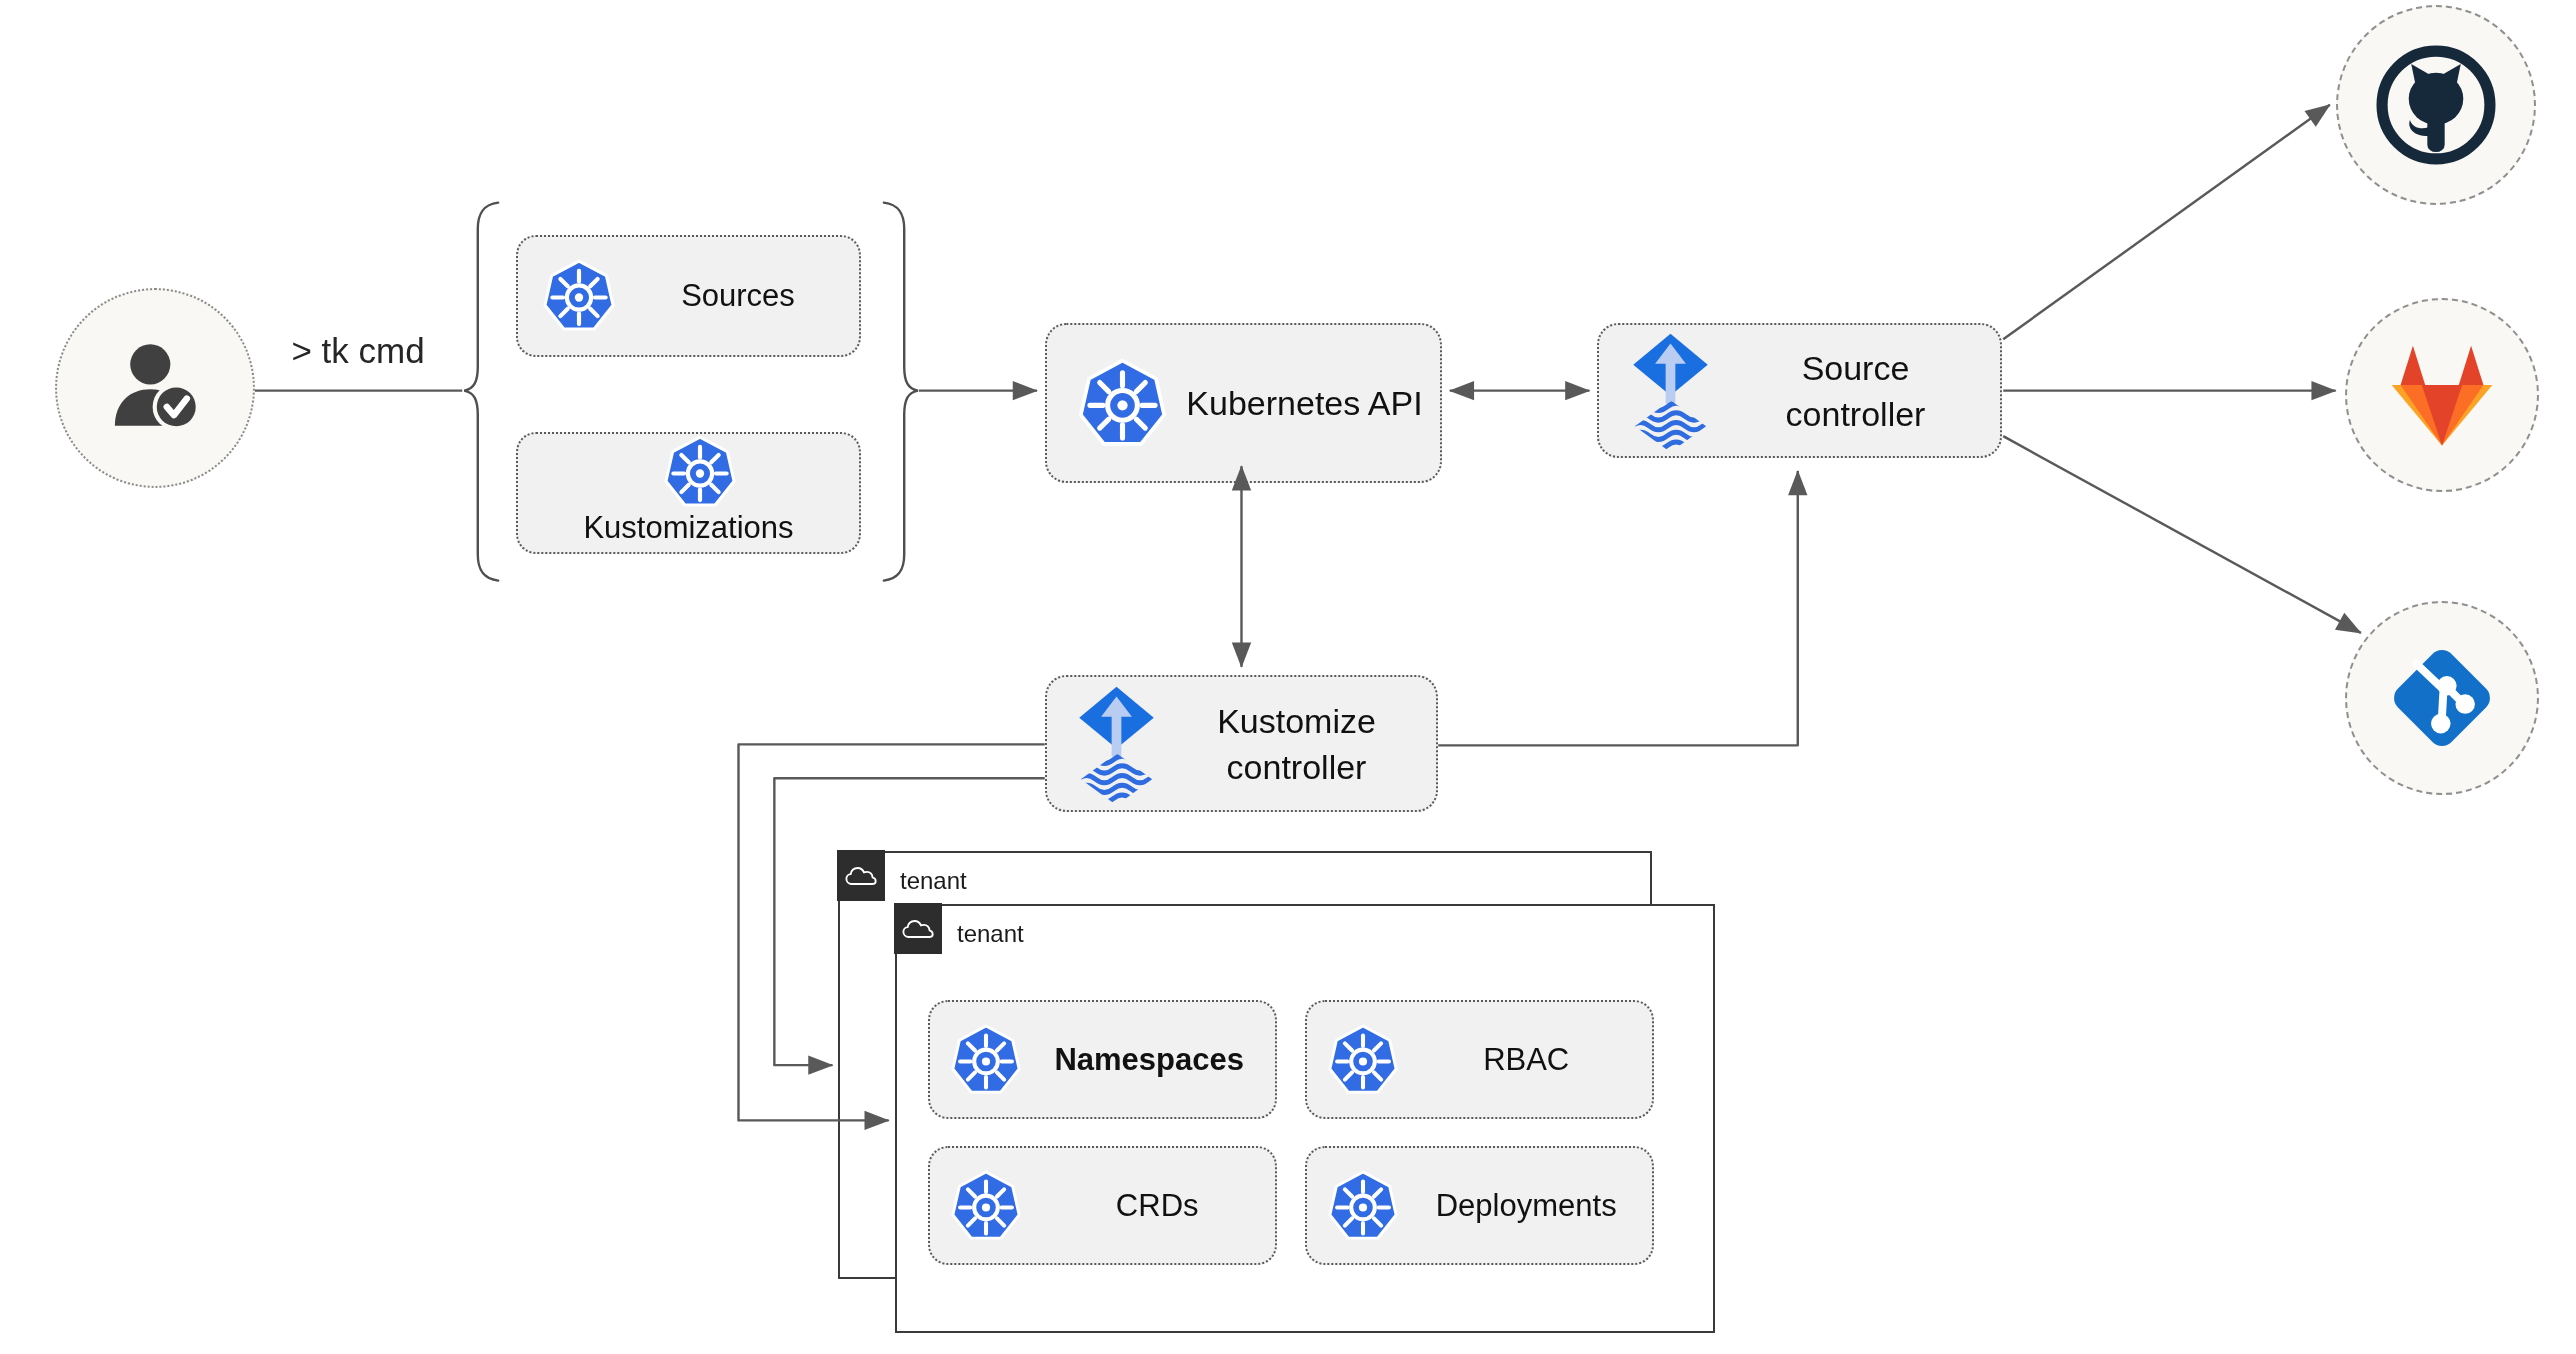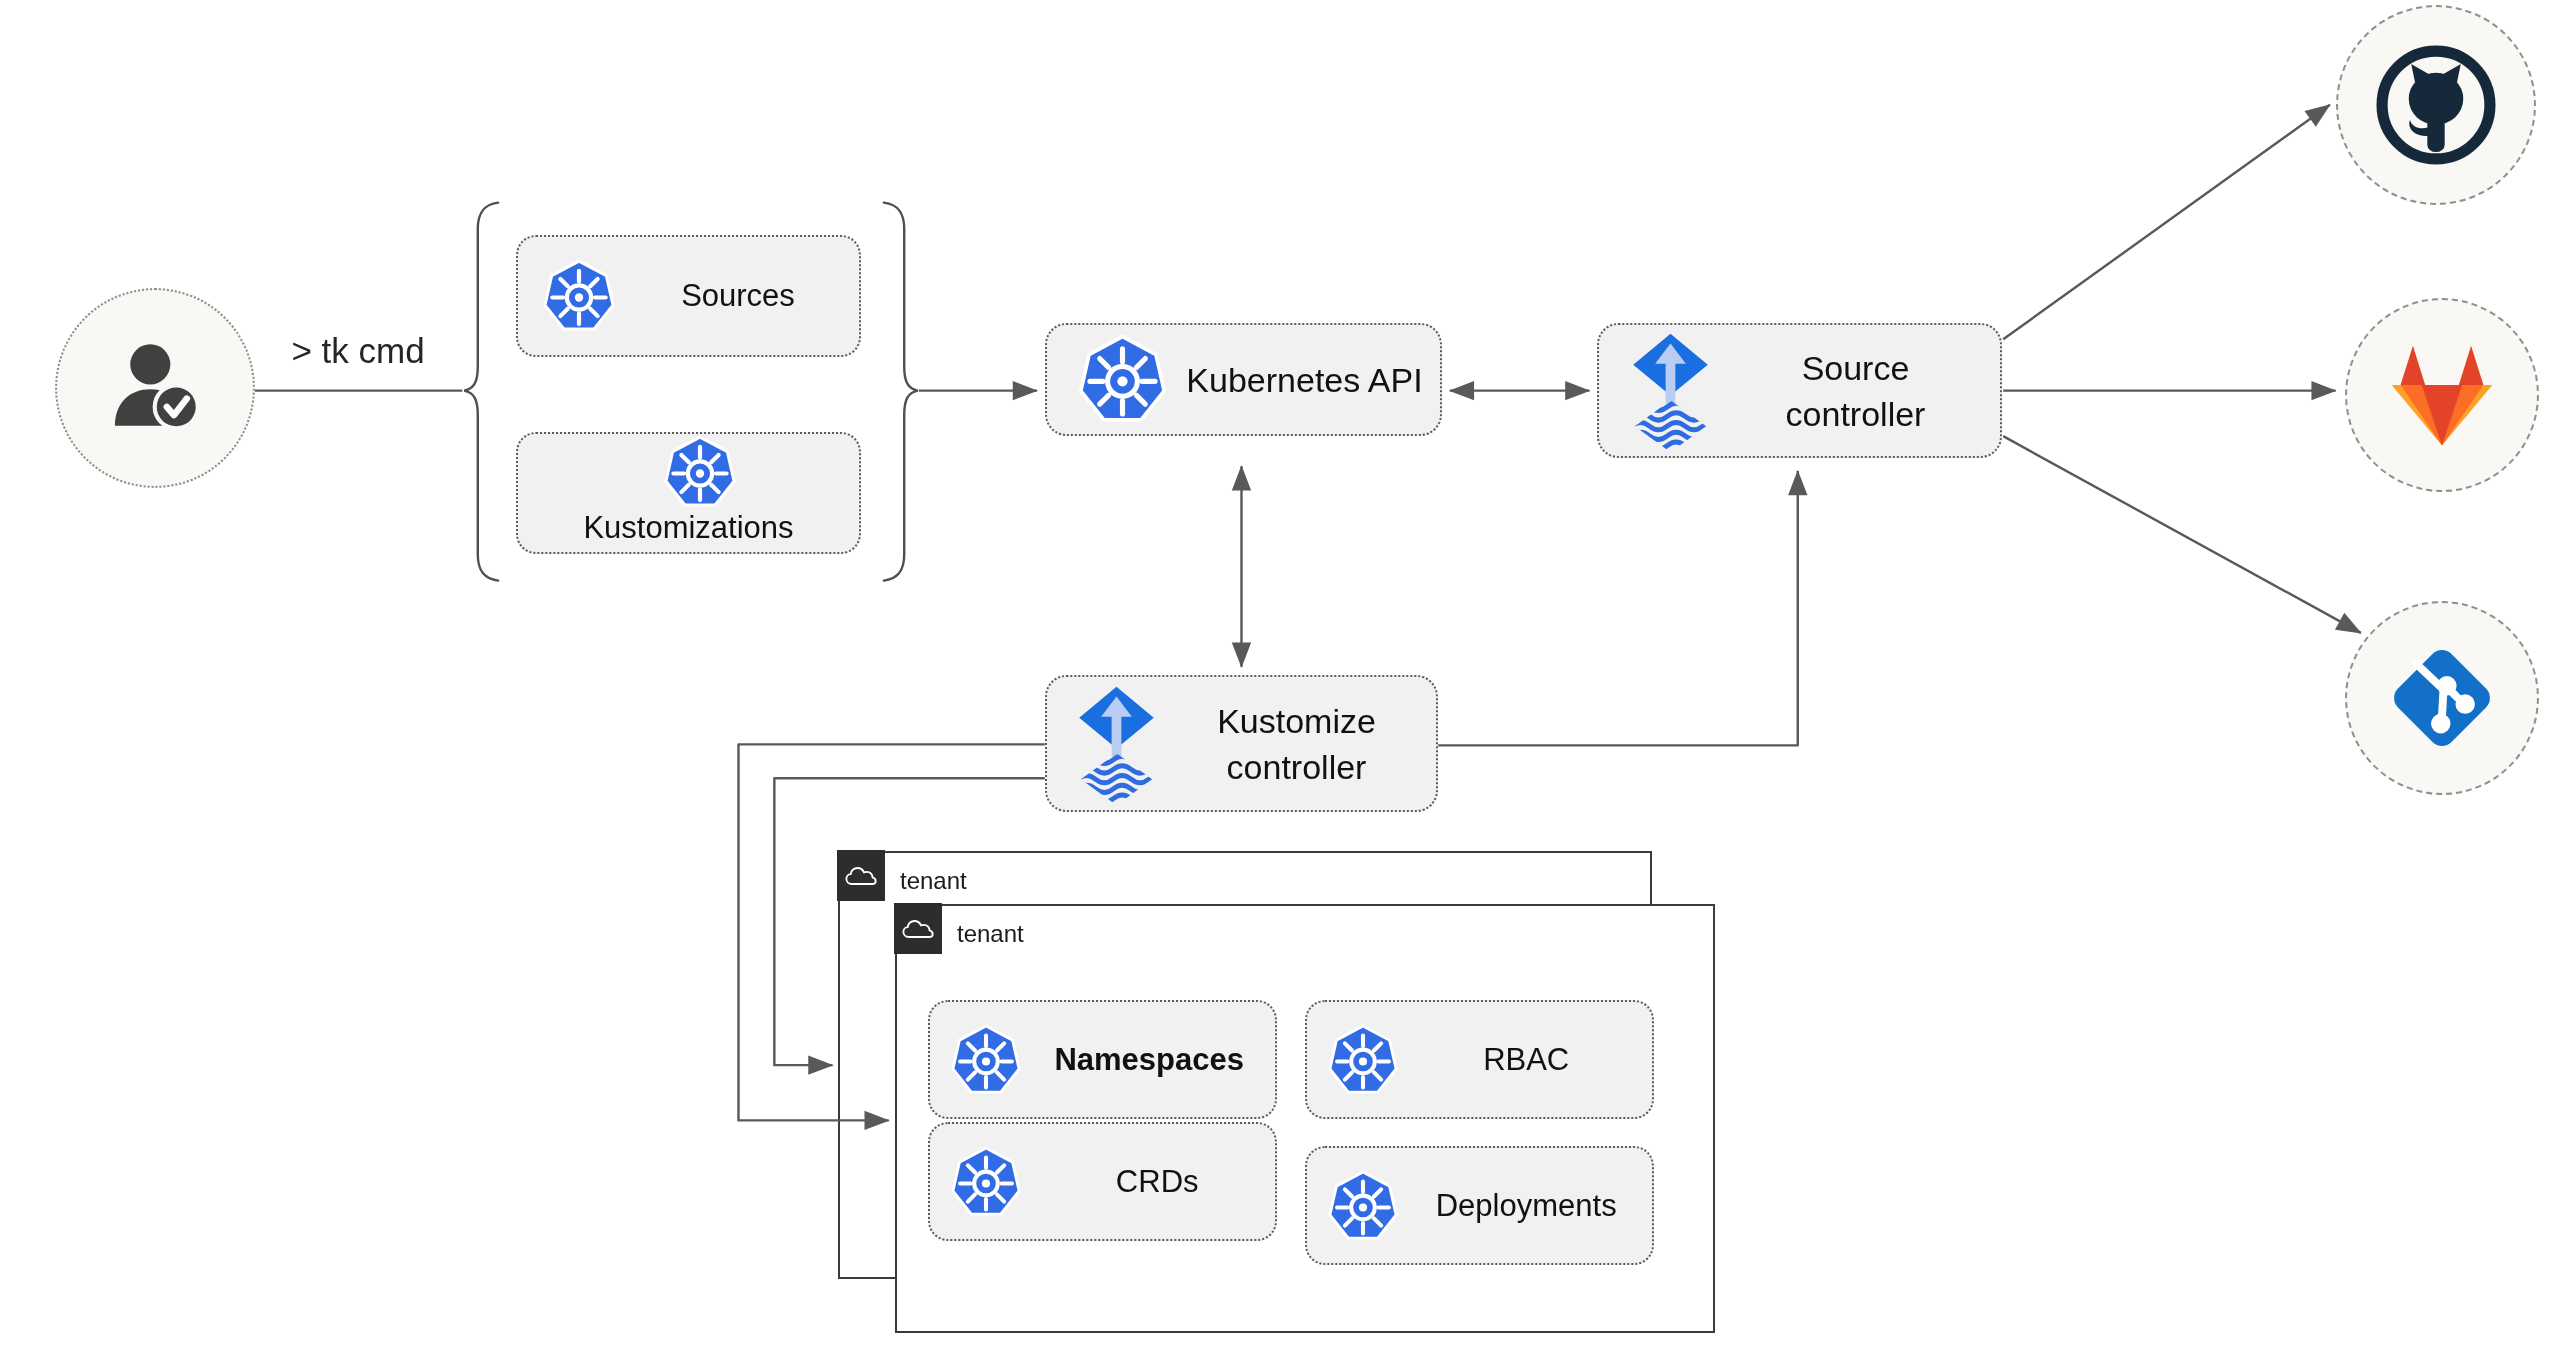--- a/index.html
+++ b/index.html
@@ -144,21 +144,21 @@
     <div class="label">Sources</div>
   </div>
 
   <div class="chip" style="left:516px;top:432px;width:345px;height:122px;flex-direction:column;">
     <svg class="chip-icon" viewBox="0 0 78 78" width="76" height="76">
         <use href="#sym-k8s"></use>
       </svg>
     <div class="label">Kustomizations</div>
   </div>
 
-  <div class="node" style="left:1045px;top:323px;width:397px;height:113px;">
+  <div class="node" style="left:1045px;top:323px;width:397px;height:160px;">
     <svg class="k8s-big" viewBox="0 0 96 96" width="93" height="93">
         <use href="#sym-k8s"></use>
       </svg>
     <div class="label">Kubernetes API</div>
   </div>
 
   <div class="node" style="left:1597px;top:323px;width:405px;height:135px;">
     <svg class="flux-ic" style="margin-top:5.8px;" viewBox="0 0 84 126" width="81" height="122">
         <use href="#sym-flux"></use>
       </svg>
@@ -201,21 +201,21 @@
         <use href="#sym-k8s"></use>
       </svg>
     <div class="label">Namespaces</div>
   </div>
   <div class="chip res" style="left:1305px;top:1000px;width:349px;height:119px;z-index:4;">
     <svg class="chip-icon" viewBox="0 0 76 76" width="74" height="74">
         <use href="#sym-k8s"></use>
       </svg>
     <div class="label">RBAC</div>
   </div>
-  <div class="chip res" style="left:928px;top:1122px;width:349px;height:119px;z-index:4;gap:16px;">
+  <div class="chip res" style="left:928px;top:1146px;width:349px;height:119px;z-index:4;gap:16px;">
     <svg class="chip-icon" viewBox="0 0 76 76" width="74" height="74">
         <use href="#sym-k8s"></use>
       </svg>
     <div class="label">CRDs</div>
   </div>
   <div class="chip res" style="left:1305px;top:1146px;width:349px;height:119px;z-index:4;">
     <svg class="chip-icon" viewBox="0 0 76 76" width="74" height="74">
         <use href="#sym-k8s"></use>
       </svg>
     <div class="label">Deployments</div>

